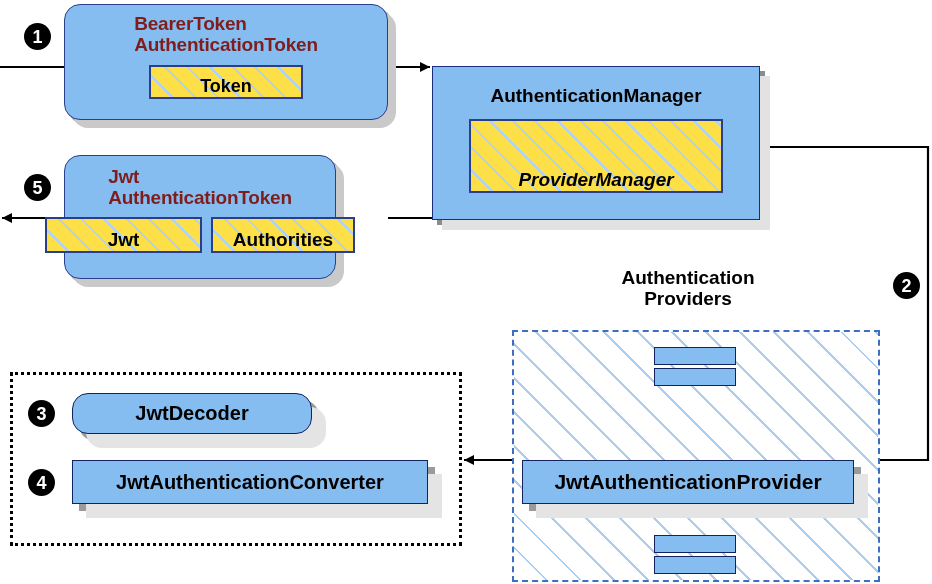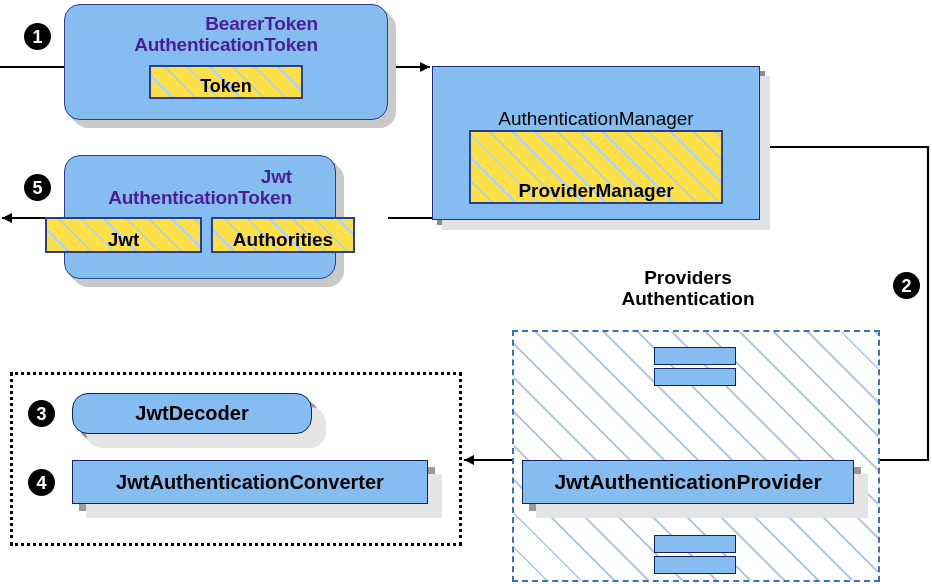--- a/index.html
+++ b/index.html
@@ -12,21 +12,21 @@
 
   
   .rbox{
     background:#85BDF0;
     border:1.5px solid #2B3E8C;
     border-radius:16px;
     box-shadow:8px 8px 0 0 #C9C9C9, 4px 4px 0 0 #9E9E9E;
     display:flex;flex-direction:column;align-items:center;
   }
   .rbox .ttl{
-    font-weight:bold;color:#4c1d95;text-align:right;line-height:1.08;
+    font-weight:bold;color:#7f1d1d;text-align:left;line-height:1.08;
     letter-spacing:-0.2px;
   }
   
   .sbox{
     background:#85BDF0;
     border:1.5px solid #1B2F7A;
     box-shadow:10px 10px 0 0 #E2E2E2, 5px 5px 0 0 #8C8C8C;
     display:flex;flex-direction:column;align-items:center;
   }
   
@@ -128,44 +128,44 @@
     <div class="ttl" style="font-size:19px;">
       <div>BearerToken</div>
       <div>AuthenticationToken</div>
     </div>
     <div class="slot" style="width:150px;height:30px;margin-top:10px;font-size:18px;">
       <span>Token</span>
     </div>
   </div>
 
   <div class="node sbox" style="left:432px;top:66px;width:328px;height:154px;padding-top:18px;">
-    <div class="ttl" style="font-weight:normal;font-size:19px;color:#000;margin-top:23px;">AuthenticationManager</div>
-    <div class="slot" style="width:250px;height:70px;font-size:19px;">
+    <div class="ttl" style="font-weight:bold;font-size:19px;color:#000;">AuthenticationManager</div>
+    <div class="slot" style="width:250px;height:70px;margin-top:12px;font-size:19px;font-style:italic;">
       <span>ProviderManager</span>
     </div>
   </div>
 
   <div class="node rbox" style="left:64px;top:155px;width:272px;height:124px;padding-top:11px;">
     <div class="ttl" style="font-size:19px;">
       <div>Jwt</div>
       <div>AuthenticationToken</div>
     </div>
     <div style="display:flex;gap:9px;margin-top:9px;">
       <div class="slot" style="width:153px;height:32px;font-size:19px;">
         <span>Jwt</span>
       </div>
       <div class="slot" style="width:140px;height:32px;font-size:19px;">
         <span>Authorities</span>
       </div>
     </div>
   </div>
 
   <div class="caption" style="left:512px;top:268px;width:352px;font-size:19px;">
+    <div>Authentication</div>
     <div>Providers</div>
-    <div>Authentication</div>
   </div>
 
   <div class="node hatchbox" style="left:512px;top:330px;width:368px;height:252px;z-index:2;"></div>
 
   <div class="stub" style="left:654px;top:347px;width:80px;height:16px;"></div>
   <div class="stub" style="left:654px;top:368px;width:80px;height:16px;"></div>
   <div class="stub" style="left:654px;top:535px;width:80px;height:16px;"></div>
   <div class="stub" style="left:654px;top:556px;width:80px;height:16px;"></div>
 
   <div class="node barbox" style="left:522px;top:438px;width:332px;height:44px;font-size:21px;z-index:5;margin-top:22px;">

